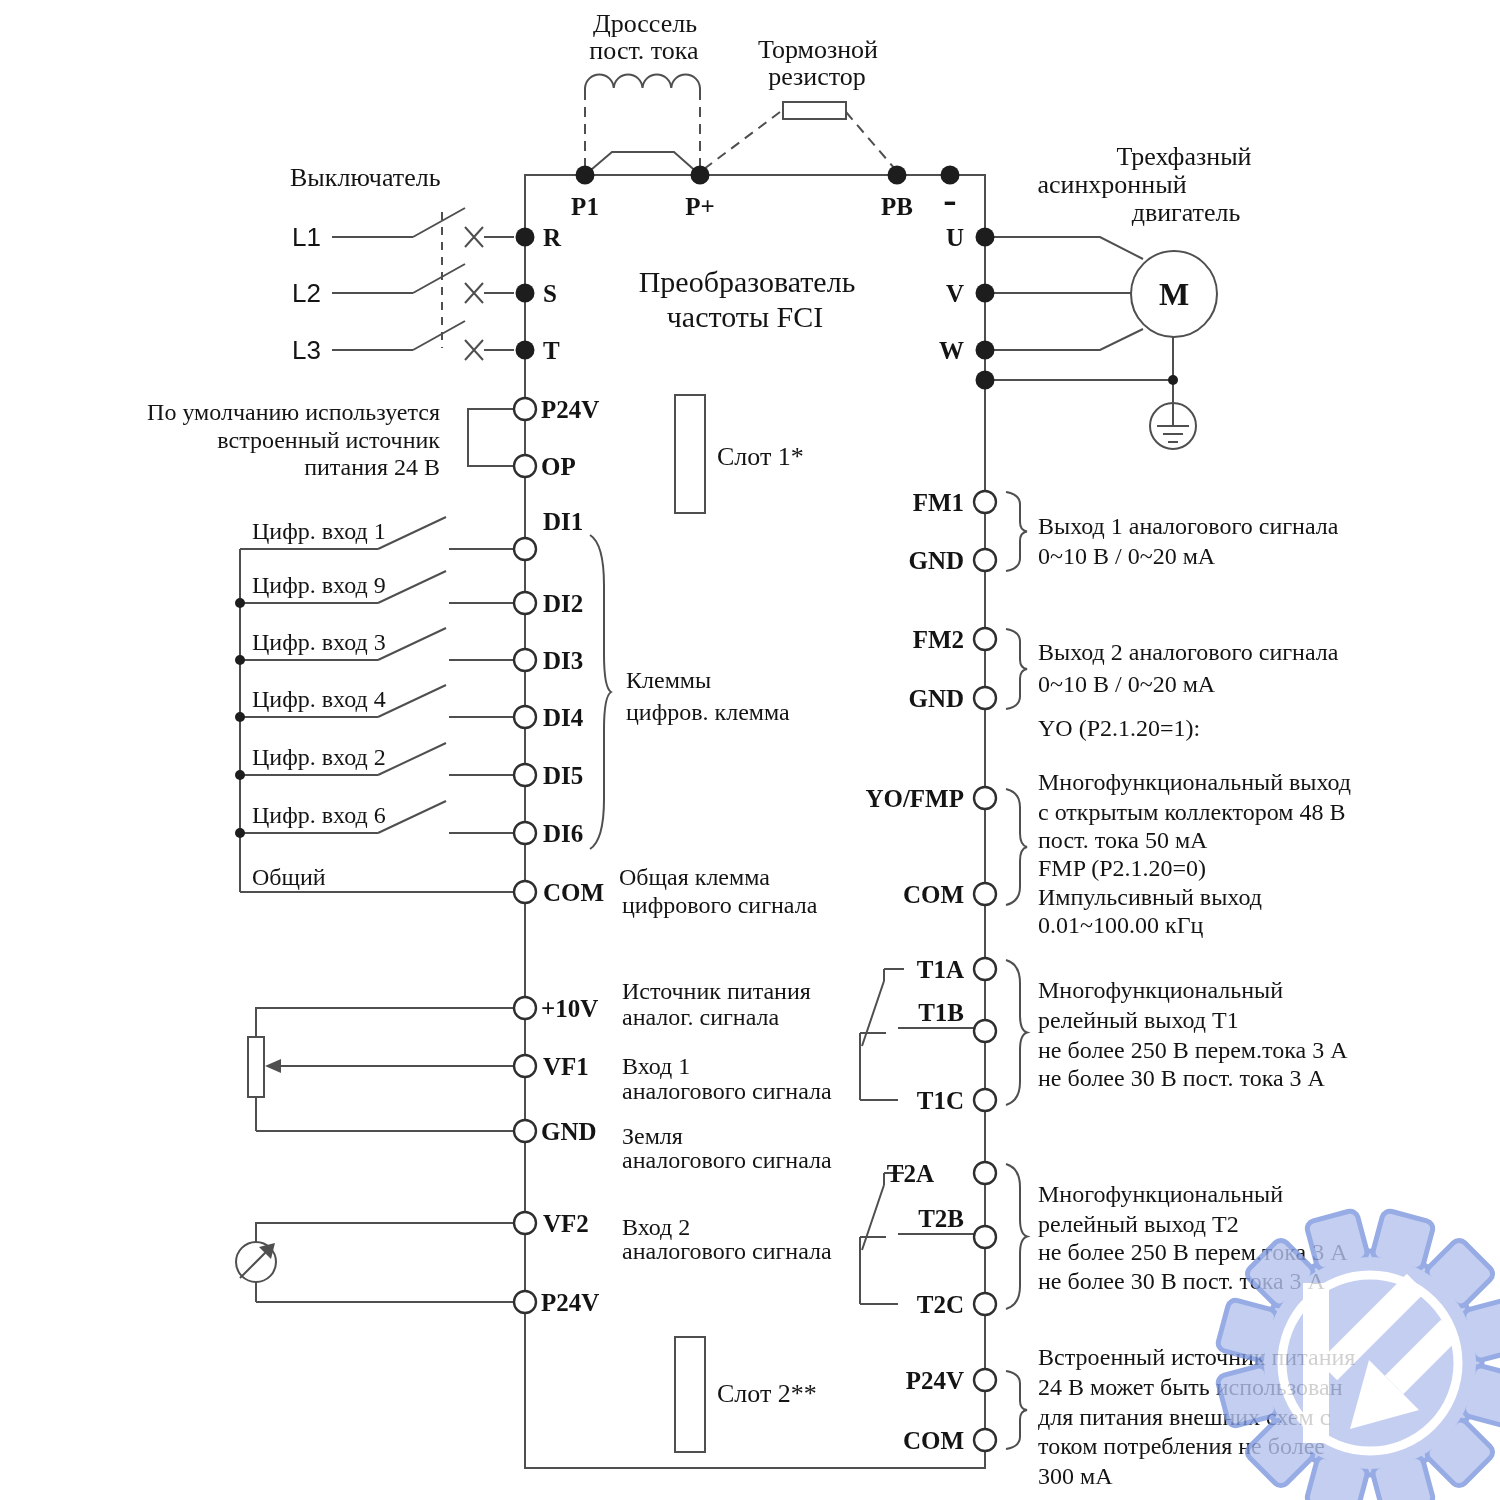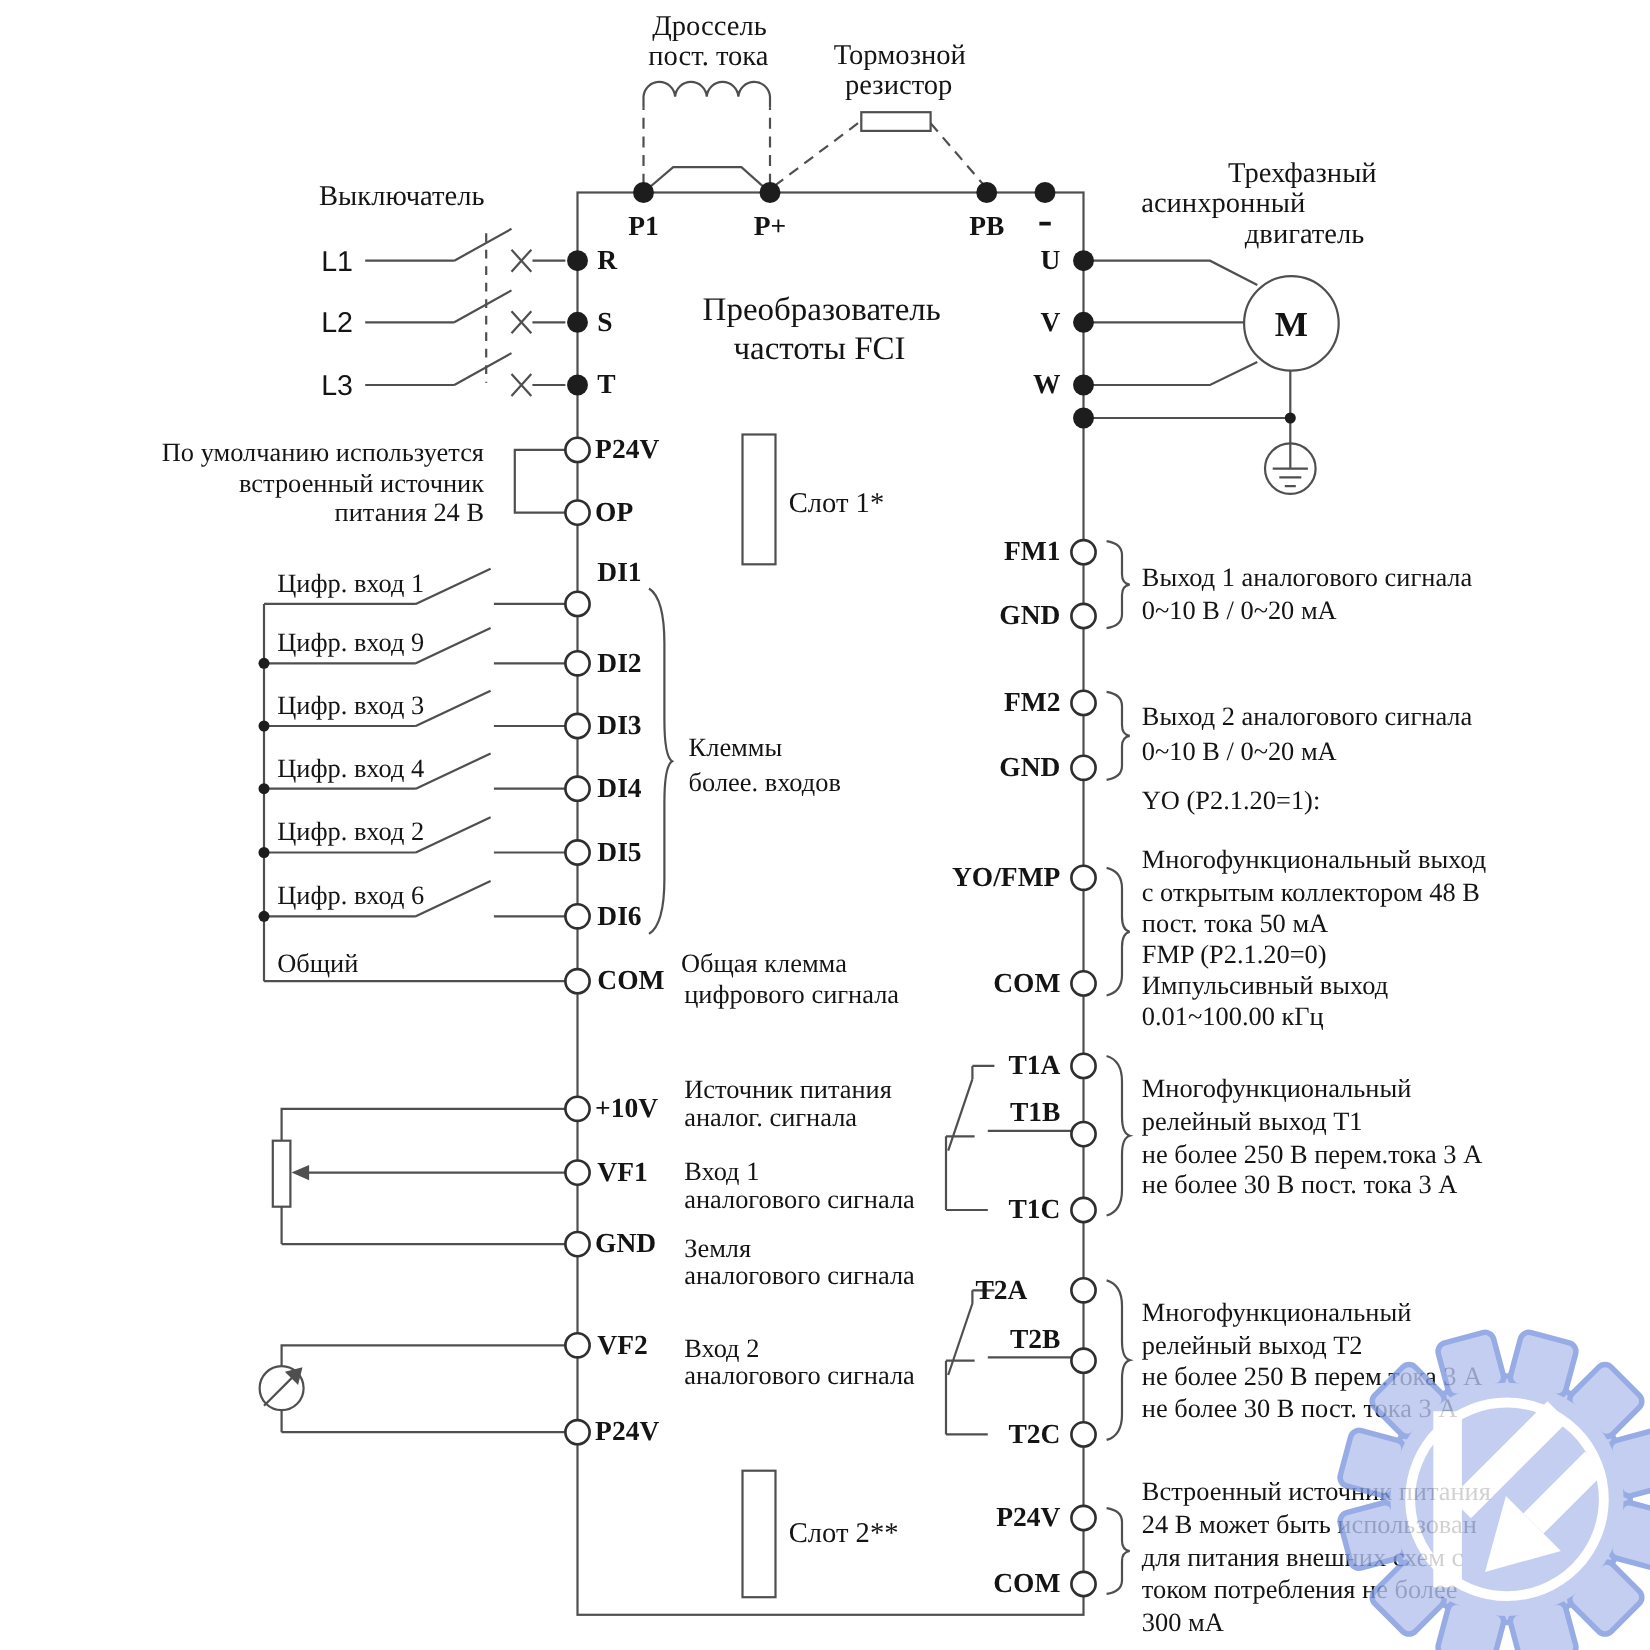--- a/index.html
+++ b/index.html
@@ -197,21 +197,21 @@
   <div class="lbl" style="left:252px;top:815px">Цифр. вход 6</div>
   <div class="lbl" style="left:252px;top:877px">Общий</div>
   <div class="lbl b" style="left:543px;top:521px">DI1</div>
   <div class="lbl b" style="left:543px;top:603px">DI2</div>
   <div class="lbl b" style="left:543px;top:660px">DI3</div>
   <div class="lbl b" style="left:543px;top:717px">DI4</div>
   <div class="lbl b" style="left:543px;top:775px">DI5</div>
   <div class="lbl b" style="left:543px;top:833px">DI6</div>
   <div class="lbl b" style="left:543px;top:892px">COM</div>
   <div class="lbl" style="left:626px;top:680px">Клеммы</div>
-  <div class="lbl" style="left:626px;top:712px">более. входов</div>
+  <div class="lbl" style="left:626px;top:712px">цифров. клемма</div>
   <div class="lbl" style="left:619px;top:877px">Общая клемма</div>
   <div class="lbl" style="left:622px;top:905px">цифрового сигнала</div>
 
   <div class="lbl b" style="left:541px;top:1008px">+10V</div>
   <div class="lbl b" style="left:543px;top:1066px">VF1</div>
   <div class="lbl b" style="left:541px;top:1131px">GND</div>
   <div class="lbl b" style="left:543px;top:1223px">VF2</div>
   <div class="lbl b" style="left:541px;top:1302px">P24V</div>
   <div class="lbl" style="left:622px;top:991px">Источник питания</div>
   <div class="lbl" style="left:622px;top:1017px">аналог. сигнала</div>

